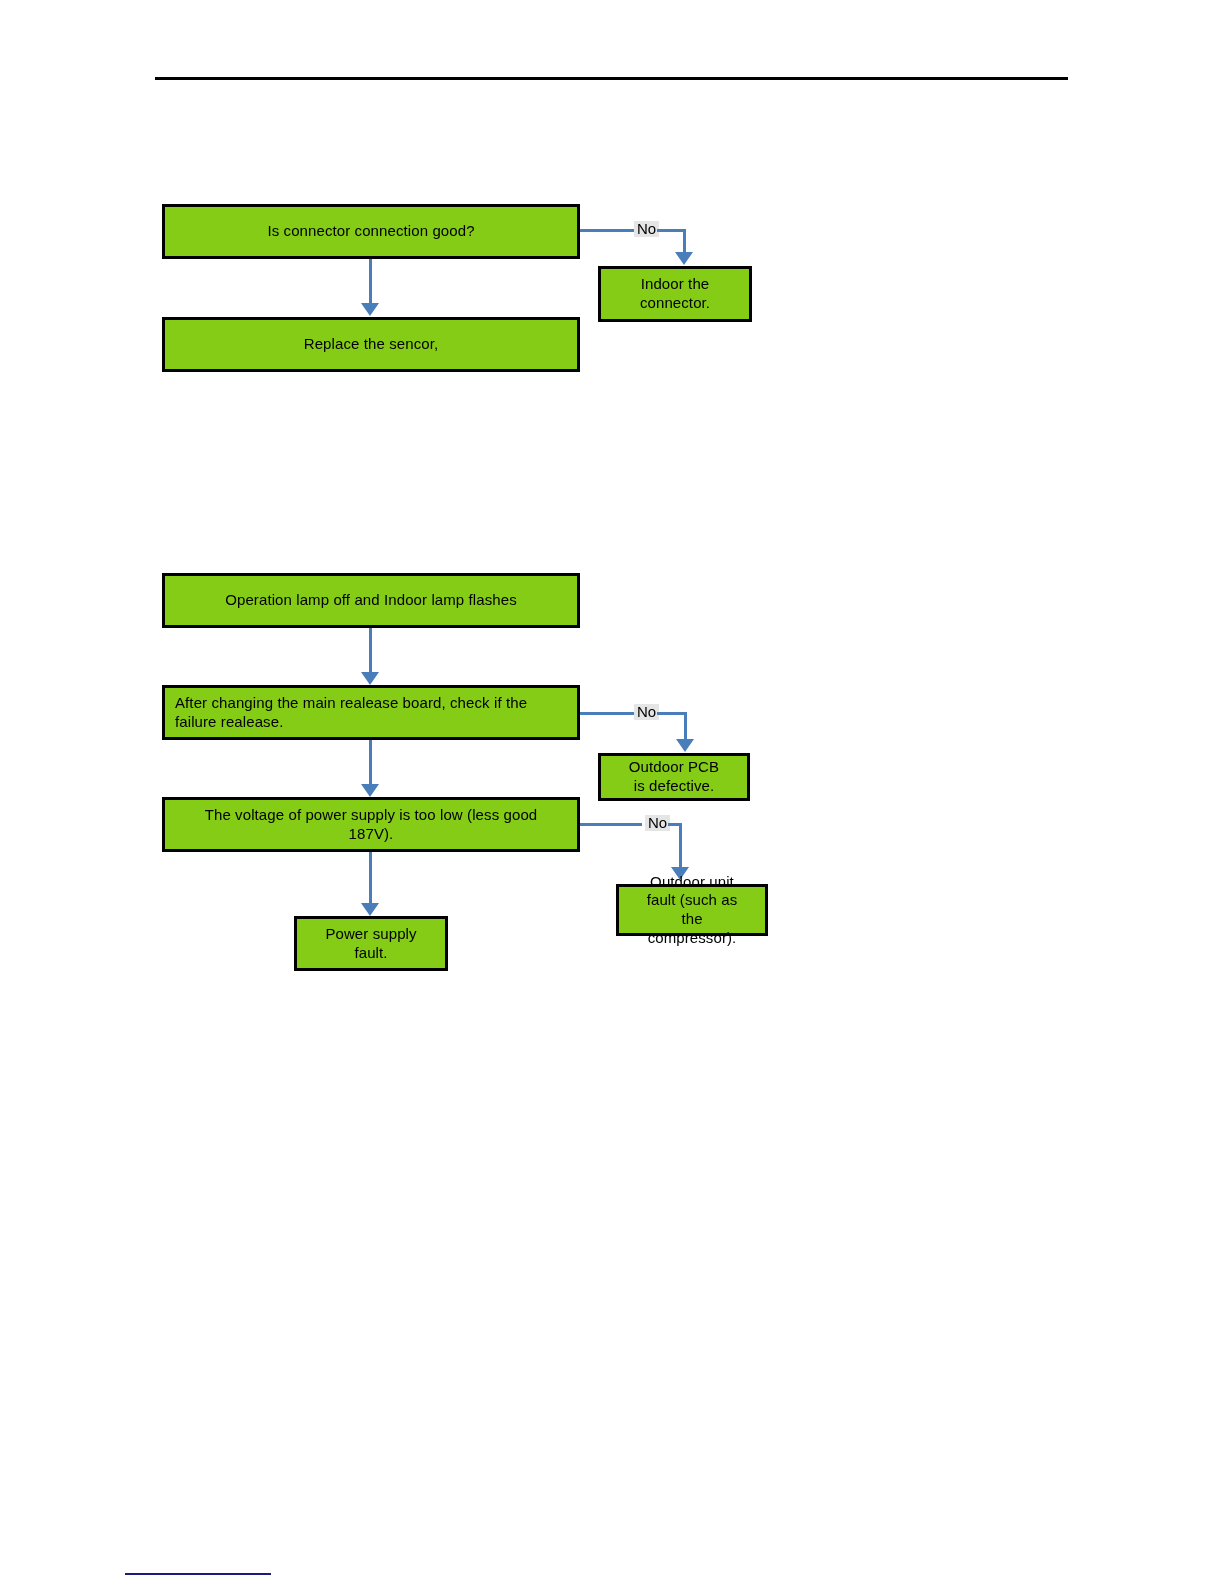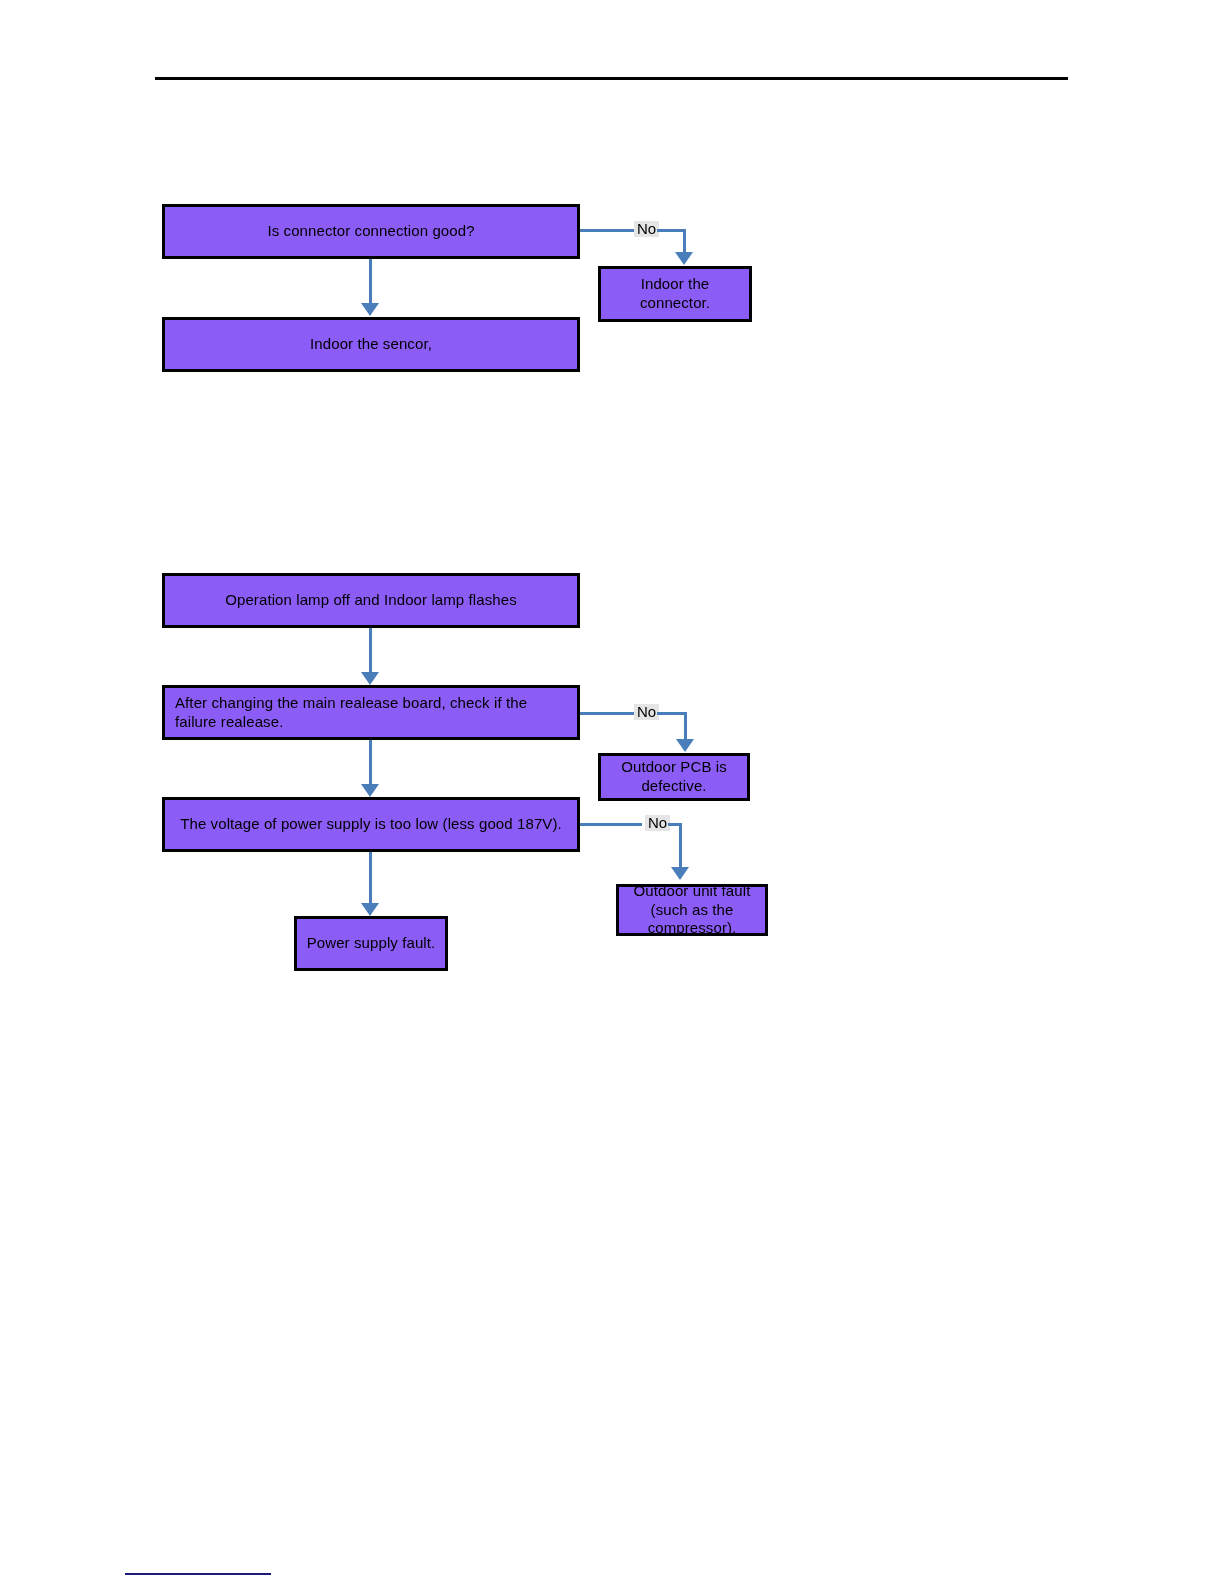--- a/index.html
+++ b/index.html
@@ -36,30 +36,30 @@
     left: 125px;
     top: 1573px;
     width: 146px;
     height: 2px;
     background: #1b1b7a;
   }
   
   .fbox {
     position: absolute;
     box-sizing: border-box;
-    background: #8b5cf6;
+    background: #84cc16;
     border: 3px solid #000000;
     display: flex;
     align-items: center;
     justify-content: center;
     text-align: center;
     font-size: 15px;
     line-height: 1.25;
     letter-spacing: 0.1px;
-    padding: 2px 8px;
+    padding: 2px 24px;
     color: #000000;
   }
   .fbox.left-align {
     justify-content: flex-start;
     text-align: left;
     padding-left: 10px;
   }
   
   .vline {
     position: absolute;
@@ -106,21 +106,21 @@
   <div class="arrowhead" style="left:675px; top:252px;"></div>
 
   <div class="fbox" style="left:598px; top:266px; width:154px; height:56px;">
     <span>Indoor the connector.</span>
   </div>
 
   <div class="vline" style="left:369px; top:259px; height:48px;"></div>
   <div class="arrowhead" style="left:361px; top:303px;"></div>
 
   <div class="fbox" style="left:162px; top:317px; width:418px; height:55px;">
-    <span>Indoor the sencor,</span>
+    <span>Replace the sencor,</span>
   </div>
 
   <div class="fbox" style="left:162px; top:573px; width:418px; height:55px;">
     <span>Operation lamp off and Indoor lamp flashes</span>
   </div>
 
   <div class="vline" style="left:369px; top:628px; height:48px;"></div>
   <div class="arrowhead" style="left:361px; top:672px;"></div>
 
   <div class="fbox left-align" style="left:162px; top:685px; width:418px; height:55px;">

